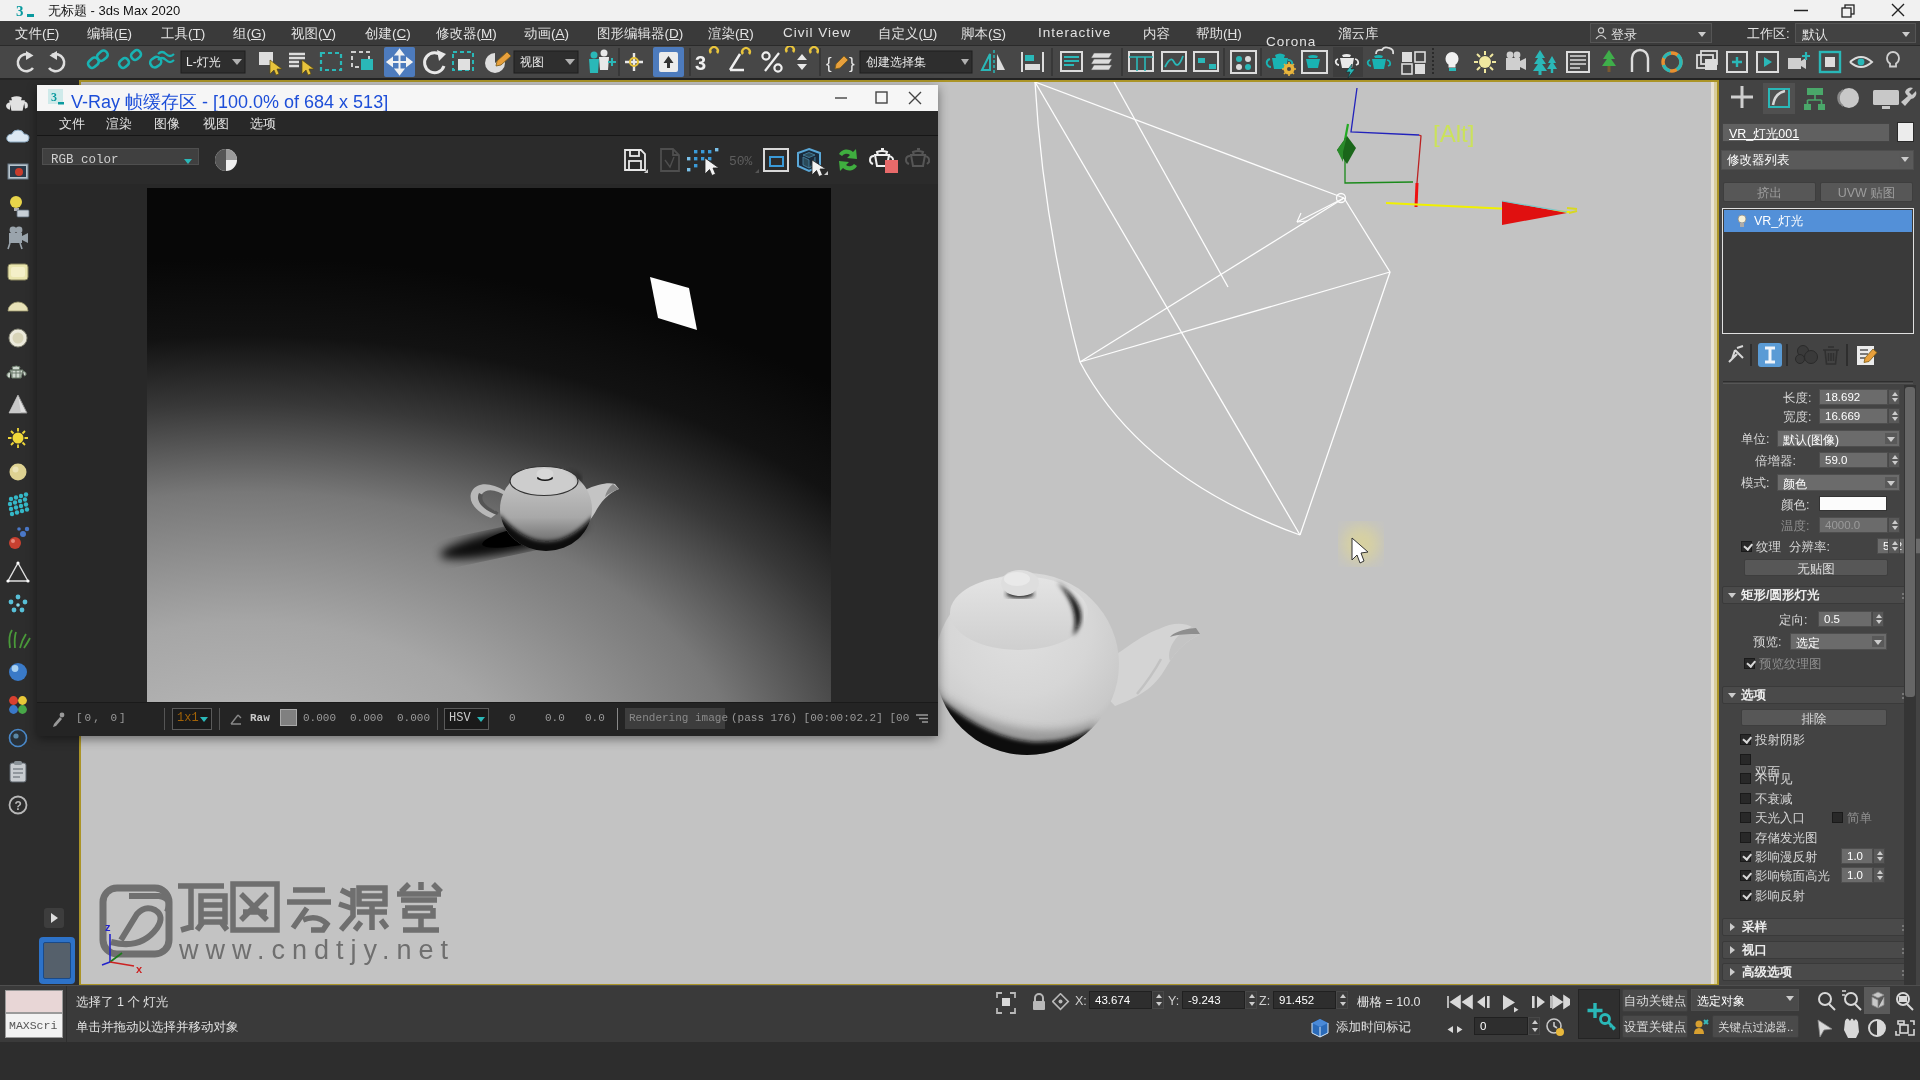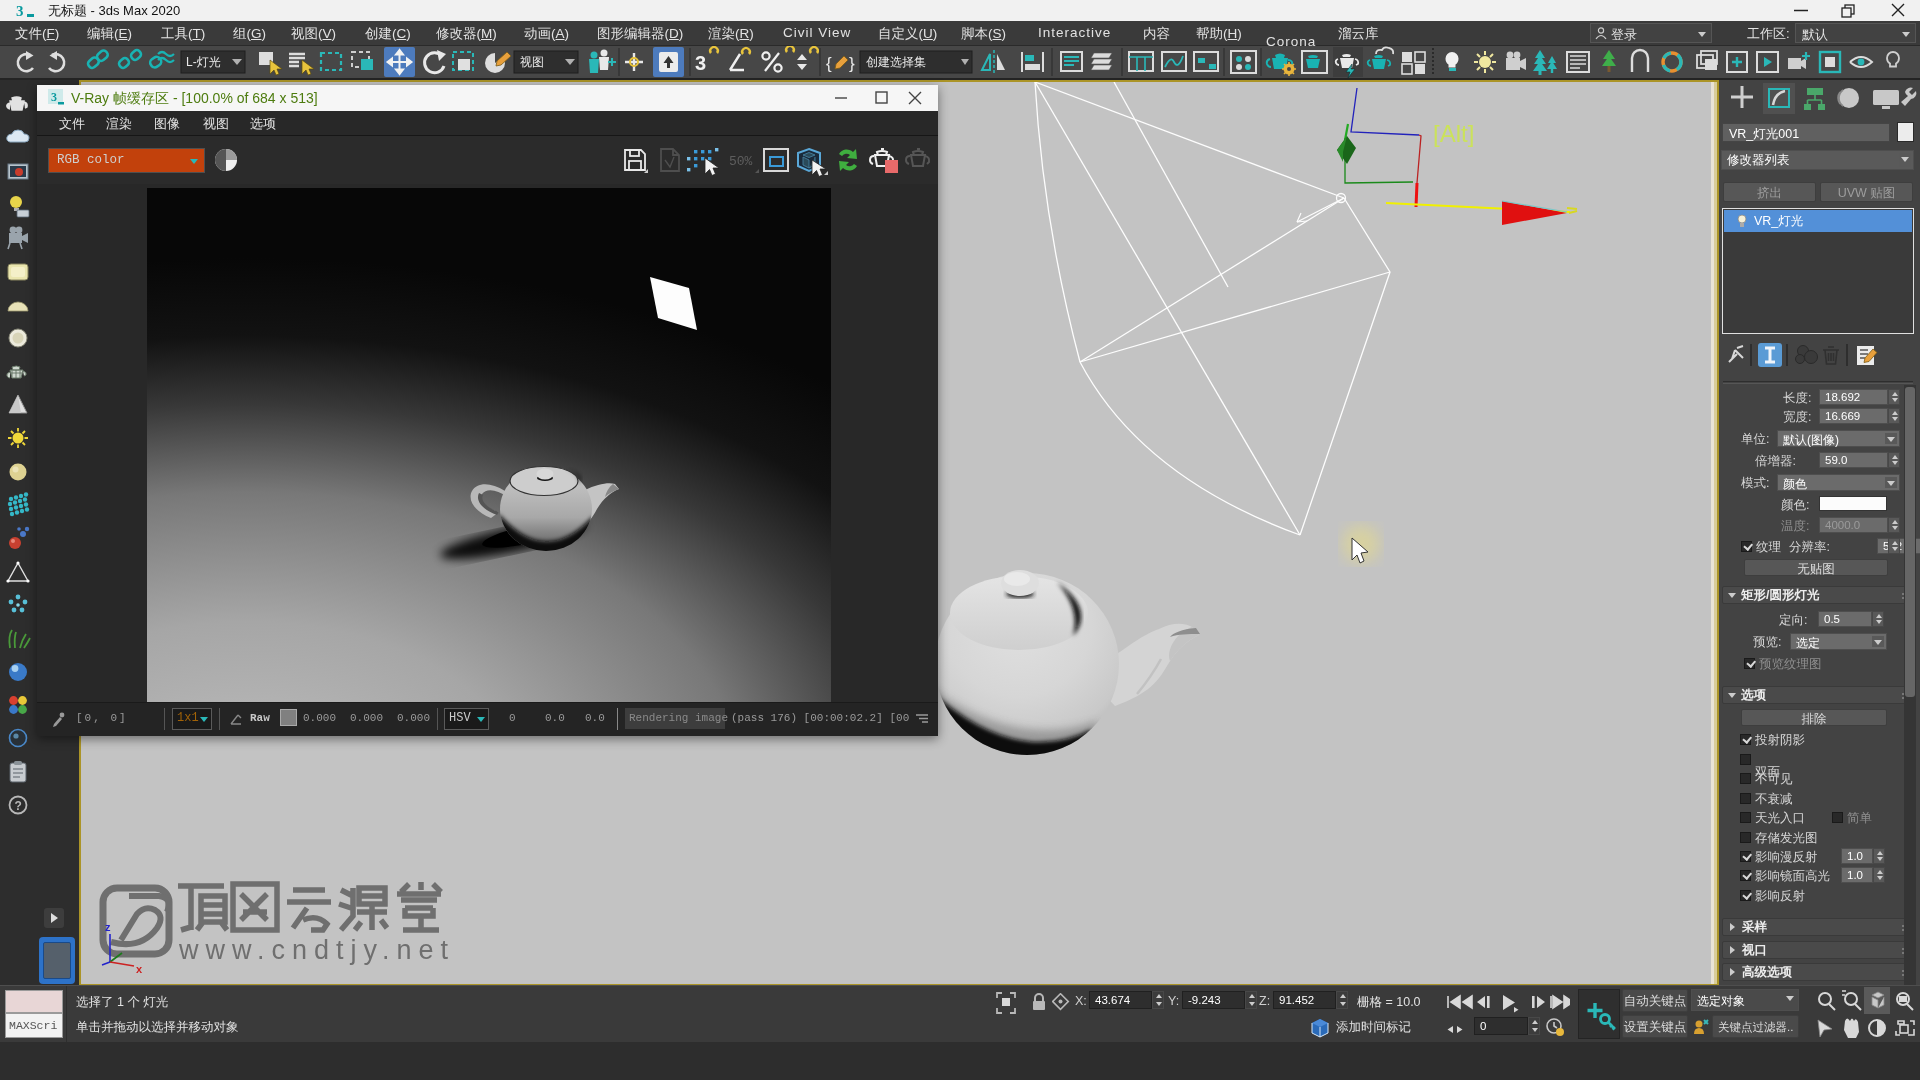--- a/index.html
+++ b/index.html
@@ -538,21 +538,21 @@
           <path d="M96 13 v5 M88.5 18 v4 M102.5 18 v4 M88.5 18 h14" stroke="#4aa86a" stroke-width="1.6" fill="none"></path>
         </g>
       <circle cx="130" cy="16" r="10" fill="#c8c8c8"></circle>
         <path d="M124 8 a10 10 0 0 0 0 16 M121 10 a10 10 0 0 0 0 12" stroke="#888" stroke-width="1.6" fill="none"></path>
       <rect x="154" y="8" width="26" height="15" rx="1.5" fill="#c8c8c8"></rect>
         <rect x="163" y="24" width="8" height="3" fill="#c8c8c8"></rect>
       <path d="M186 10 a6 6 0 0 1 8 -4 l-4 4 3 3 4 -4 a6 6 0 0 1 -5 8 l-6 7 -4 -4 7 -6 a6 6 0 0 1 -3 -4" fill="#c8c8c8"></path>
     </svg>
 
     <div class="abs" style="left:3px;top:43px;width:168px;height:19px;background:#606060;border:1px solid #454545;box-sizing:border-box;">
-      <div class="abs" style="left:6px;top:2px;font-size:12.5px;color:#fff;white-space:nowrap;">VR_灯光001</div>
+      <div class="abs" style="left:6px;top:2px;font-size:12.5px;color:#fff;white-space:nowrap;text-decoration:underline;">VR_灯光001</div>
     </div>
     <div class="abs" style="left:178px;top:42px;width:17px;height:20px;background:#ececec;border:1px solid #2a2a2a;box-sizing:border-box;"></div>
 
     <div class="ddl" style="left:2px;top:70px;width:193px;height:20px;background:#5a5a5a;">
       <span style="font-size:12.5px;">修改器列表</span>
         <i></i>
     </div>
 
     <div class="rbtn" style="left:4px;top:102px;width:93px;height:20px;color:#9d9d9d;padding-top:2px;">挤出</div>
     <div class="rbtn" style="left:101px;top:102px;width:93px;height:20px;color:#9d9d9d;padding-top:2px;">UVW 贴图</div>
@@ -684,38 +684,38 @@
   </div>
 
   <div class="abs" id="vfb" style="left:37px;top:85px;width:901px;height:651px;background:#282828;box-shadow:0 3px 10px rgba(0,0,0,0.45);">
 
     <div class="abs" style="left:0;top:0;width:901px;height:26px;background:#f6f6f6;">
       <svg class="abs" style="left:11px;top:4px" width="20" height="18" viewBox="0 0 20 18">
         <rect x="0" y="0" width="15" height="15" fill="#cfeaea"></rect>
         <text x="3" y="12" font-size="12" font-weight="bold" fill="#0a9a9f" font-family="Liberation Serif">3</text>
         <rect x="10" y="13" width="6" height="2.5" fill="#0a9a9f"></rect>
       </svg>
-      <div class="abs" style="left:34px;top:5px;font-size:14px;color:#4d7c0f;white-space:nowrap;">V-Ray 帧缓存区 - [100.0% of 684 x 513]</div>
+      <div class="abs" style="left:34px;top:5px;font-size:18px;color:#1d4ed8;white-space:nowrap;">V-Ray 帧缓存区 - [100.0% of 684 x 513]</div>
       <svg class="abs" style="left:790px;top:0" width="111" height="26" viewBox="0 0 111 26">
         <path d="M8 13 h12" stroke="#444" stroke-width="1.4"></path>
         <rect x="49" y="7" width="11" height="11" fill="none" stroke="#444" stroke-width="1.4"></rect>
         <path d="M82 7 l12 12 M94 7 l-12 12" stroke="#444" stroke-width="1.4"></path>
       </svg>
     </div>
 
     <div class="abs" style="left:0;top:26px;width:901px;height:25px;background:#282828;border-bottom:1px solid #161616;box-sizing:border-box;">
       <div class="abs txt" style="left:22px;top:4px;font-size:13px;">文件</div>
       <div class="abs txt" style="left:69px;top:4px;font-size:13px;">渲染</div>
       <div class="abs txt" style="left:117px;top:4px;font-size:13px;">图像</div>
       <div class="abs txt" style="left:166px;top:4px;font-size:13px;">视图</div>
       <div class="abs txt" style="left:213px;top:4px;font-size:13px;">选项</div>
     </div>
 
     <div class="abs" style="left:0;top:51px;width:901px;height:48px;background:#2b2b2b;">
-      <div class="abs" style="left:11px;top:12px;width:157px;height:25px;background:#c2410c;border:1px solid #4f4f4f;box-sizing:border-box;">
+      <div class="abs" style="left:5px;top:12px;width:157px;height:17px;background:#404040;border:1px solid #4f4f4f;box-sizing:border-box;">
         <div class="abs" style="left:8px;top:4px;font-size:12.5px;color:#cfcfcf;font-family:'Liberation Mono',monospace;">RGB color</div>
         <div class="abs" style="right:6px;top:10px;width:0;height:0;border-left:4.5px solid transparent;border-right:4.5px solid transparent;border-top:5.5px solid #2ab8b8;"></div>
       </div>
       <svg class="abs" style="left:176px;top:11px" width="26" height="26" viewBox="0 0 26 26">
         <circle cx="13" cy="13" r="11" fill="#efefef"></circle>
         <path d="M13 2 a11 11 0 0 0 0 22 z" fill="#555"></path>
         <path d="M13 13 L13 2 a11 11 0 0 1 11 11 z" fill="#9a9a9a"></path>
       </svg>
       <svg class="abs" style="left:580px;top:8px" width="321px" height="34" viewBox="0 0 321 34">
 

